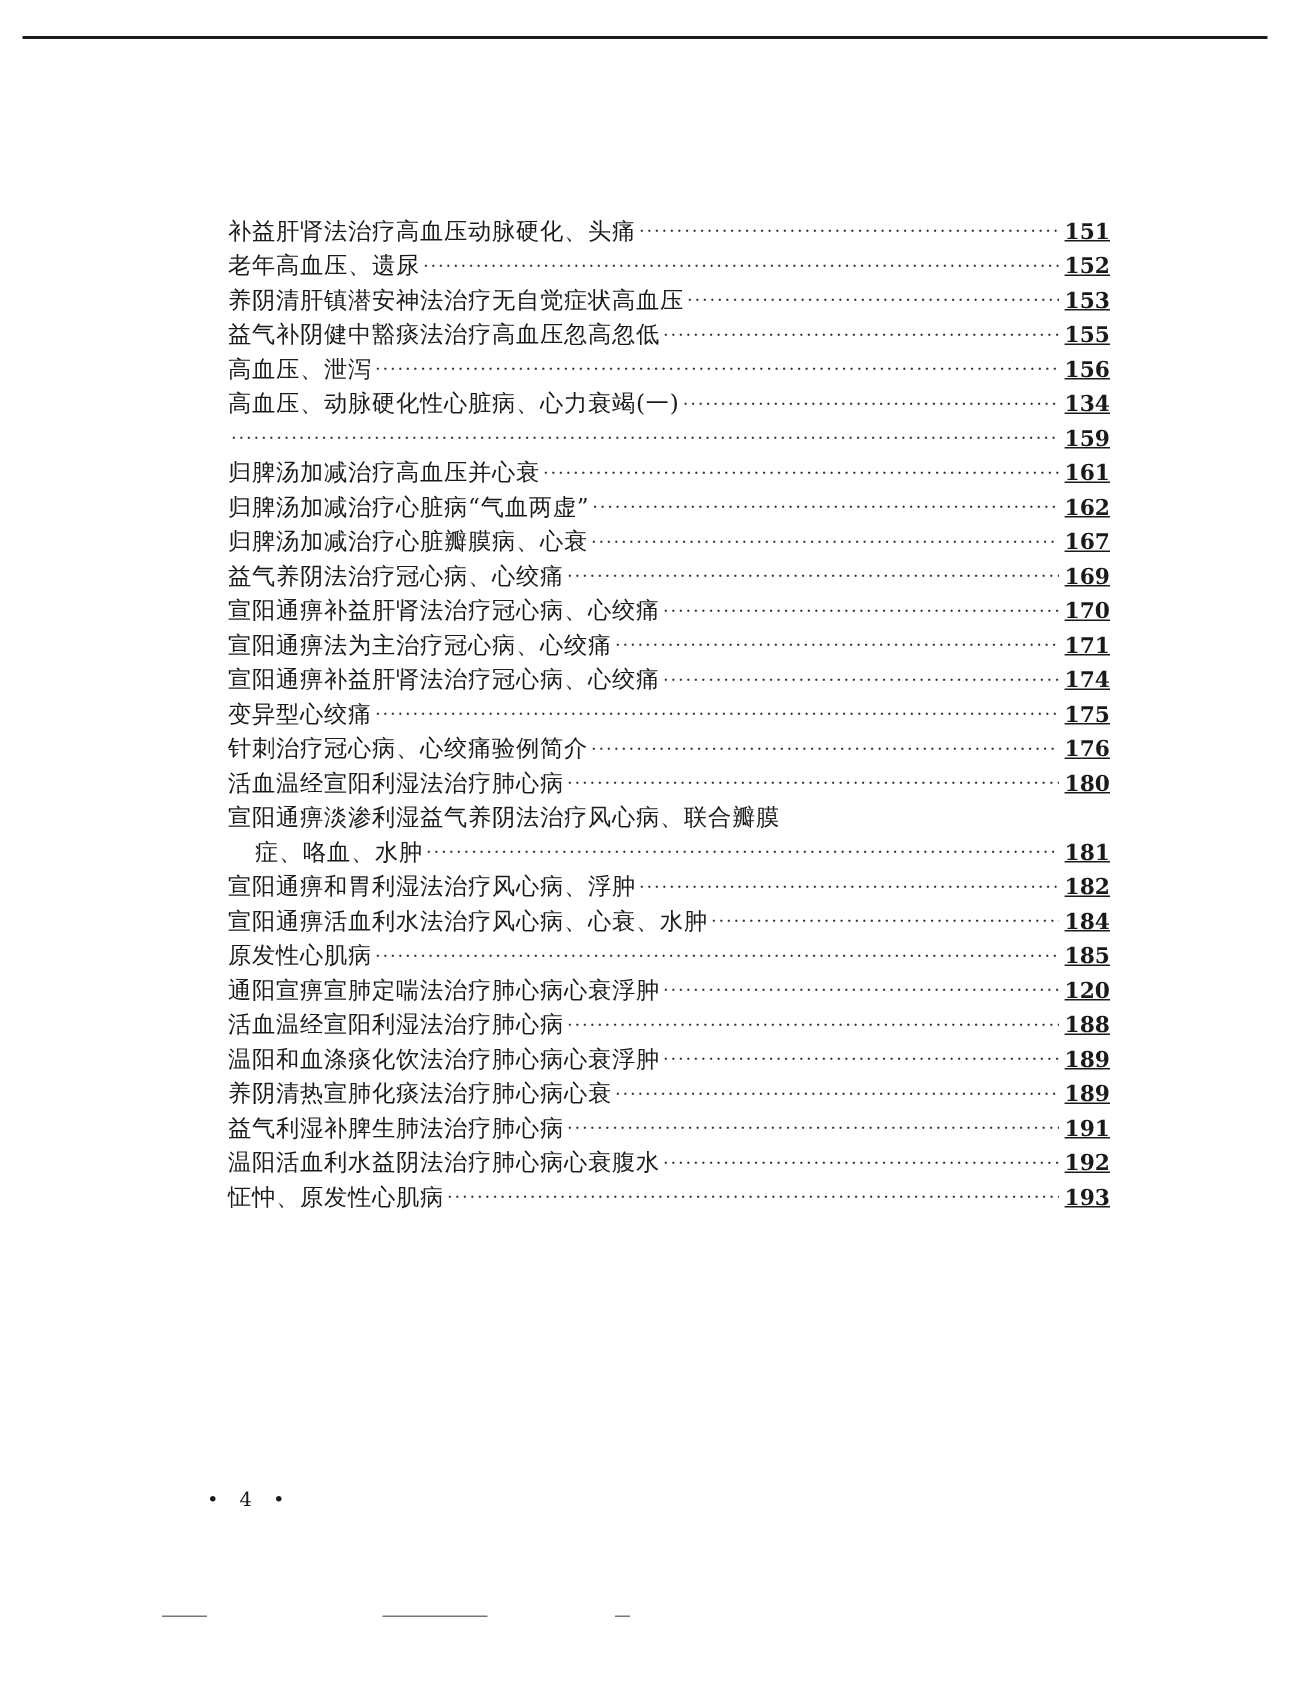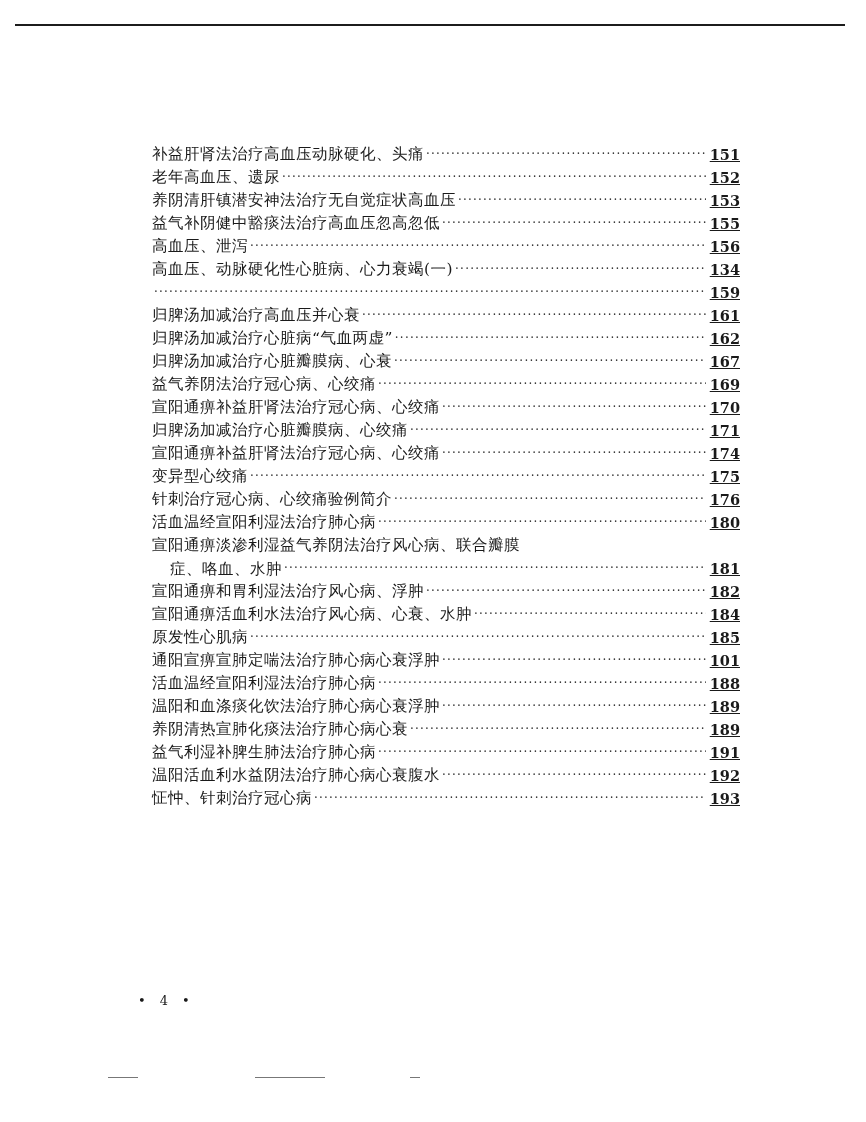--- a/index.html
+++ b/index.html
@@ -5,21 +5,21 @@
   html, body { margin:0; padding:0; background:#ffffff; }
   body { width:866px; height:1122px; position:relative; overflow:hidden;
          font-family:"DejaVu Serif", "Liberation Serif", serif; color:#1a1a1a; }
   .top-rule { position:absolute; left:15px; top:24px; width:830px; height:2px; background:#1c1c1c; }
   .toc { position:absolute; left:152px; top:143px; width:588px; }
   .row { display:flex; align-items:center; height:23px; font-size:15.5px; line-height:23px; white-space:nowrap; }
   .row .title { flex:0 0 auto; letter-spacing:0.5px; }
   .row .leader { flex:1 1 auto; overflow:hidden; margin:0 4px 0 2px; letter-spacing:1.2px; color:#333; font-size:12px; }
   .row .leader::before { content:"··································································································································"; }
   .row .page { flex:0 0 30px; text-align:right; font-family:"DejaVu Serif", serif; font-weight:bold; font-size:14.5px;text-decoration:underline; }
-  .row.indent .title { padding-left:18px;font-family:Liberation Serif, serif; }
+  .row.indent .title { padding-left:18px; }
   .folio { position:absolute; left:138px; top:993px; font-size:13px; font-family:"DejaVu Serif", serif; }
   .folio span { margin-right:14px; }
   .scan-noise { position:absolute; top:1077px; height:1px; background:#777; }
 </style>
 </head>
 <body>
 
 <div class="top-rule"></div>
 
 <div class="toc">
@@ -76,21 +76,21 @@
       <span class="title">益气养阴法治疗冠心病、心绞痛</span>
       <span class="leader"></span>
       <span class="page">169</span>
     </div>
   <div class="row">
       <span class="title">宣阳通痹补益肝肾法治疗冠心病、心绞痛</span>
       <span class="leader"></span>
       <span class="page">170</span>
     </div>
   <div class="row">
-      <span class="title">归脾汤加减治疗心脏瓣膜病、心绞痛</span>
+      <span class="title">宣阳通痹法为主治疗冠心病、心绞痛</span>
       <span class="leader"></span>
       <span class="page">171</span>
     </div>
   <div class="row">
       <span class="title">宣阳通痹补益肝肾法治疗冠心病、心绞痛</span>
       <span class="leader"></span>
       <span class="page">174</span>
     </div>
   <div class="row">
       <span class="title">变异型心绞痛</span>
@@ -126,21 +126,21 @@
       <span class="page">184</span>
     </div>
   <div class="row">
       <span class="title">原发性心肌病</span>
       <span class="leader"></span>
       <span class="page">185</span>
     </div>
   <div class="row">
       <span class="title">通阳宣痹宣肺定喘法治疗肺心病心衰浮肿</span>
       <span class="leader"></span>
-      <span class="page">101</span>
+      <span class="page">120</span>
     </div>
   <div class="row">
       <span class="title">活血温经宣阳利湿法治疗肺心病</span>
       <span class="leader"></span>
       <span class="page">188</span>
     </div>
   <div class="row">
       <span class="title">温阳和血涤痰化饮法治疗肺心病心衰浮肿</span>
       <span class="leader"></span>
       <span class="page">189</span>
@@ -154,21 +154,21 @@
       <span class="title">益气利湿补脾生肺法治疗肺心病</span>
       <span class="leader"></span>
       <span class="page">191</span>
     </div>
   <div class="row">
       <span class="title">温阳活血利水益阴法治疗肺心病心衰腹水</span>
       <span class="leader"></span>
       <span class="page">192</span>
     </div>
   <div class="row">
-      <span class="title">怔忡、针刺治疗冠心病</span>
+      <span class="title">怔忡、原发性心肌病</span>
       <span class="leader"></span>
       <span class="page">193</span>
     </div>
 </div>
 
 <div class="folio">
   <span>•</span><span>4</span><span>•</span>
 </div>
 
 <div class="scan-noise" style="left:108px;width:30px;"></div>

